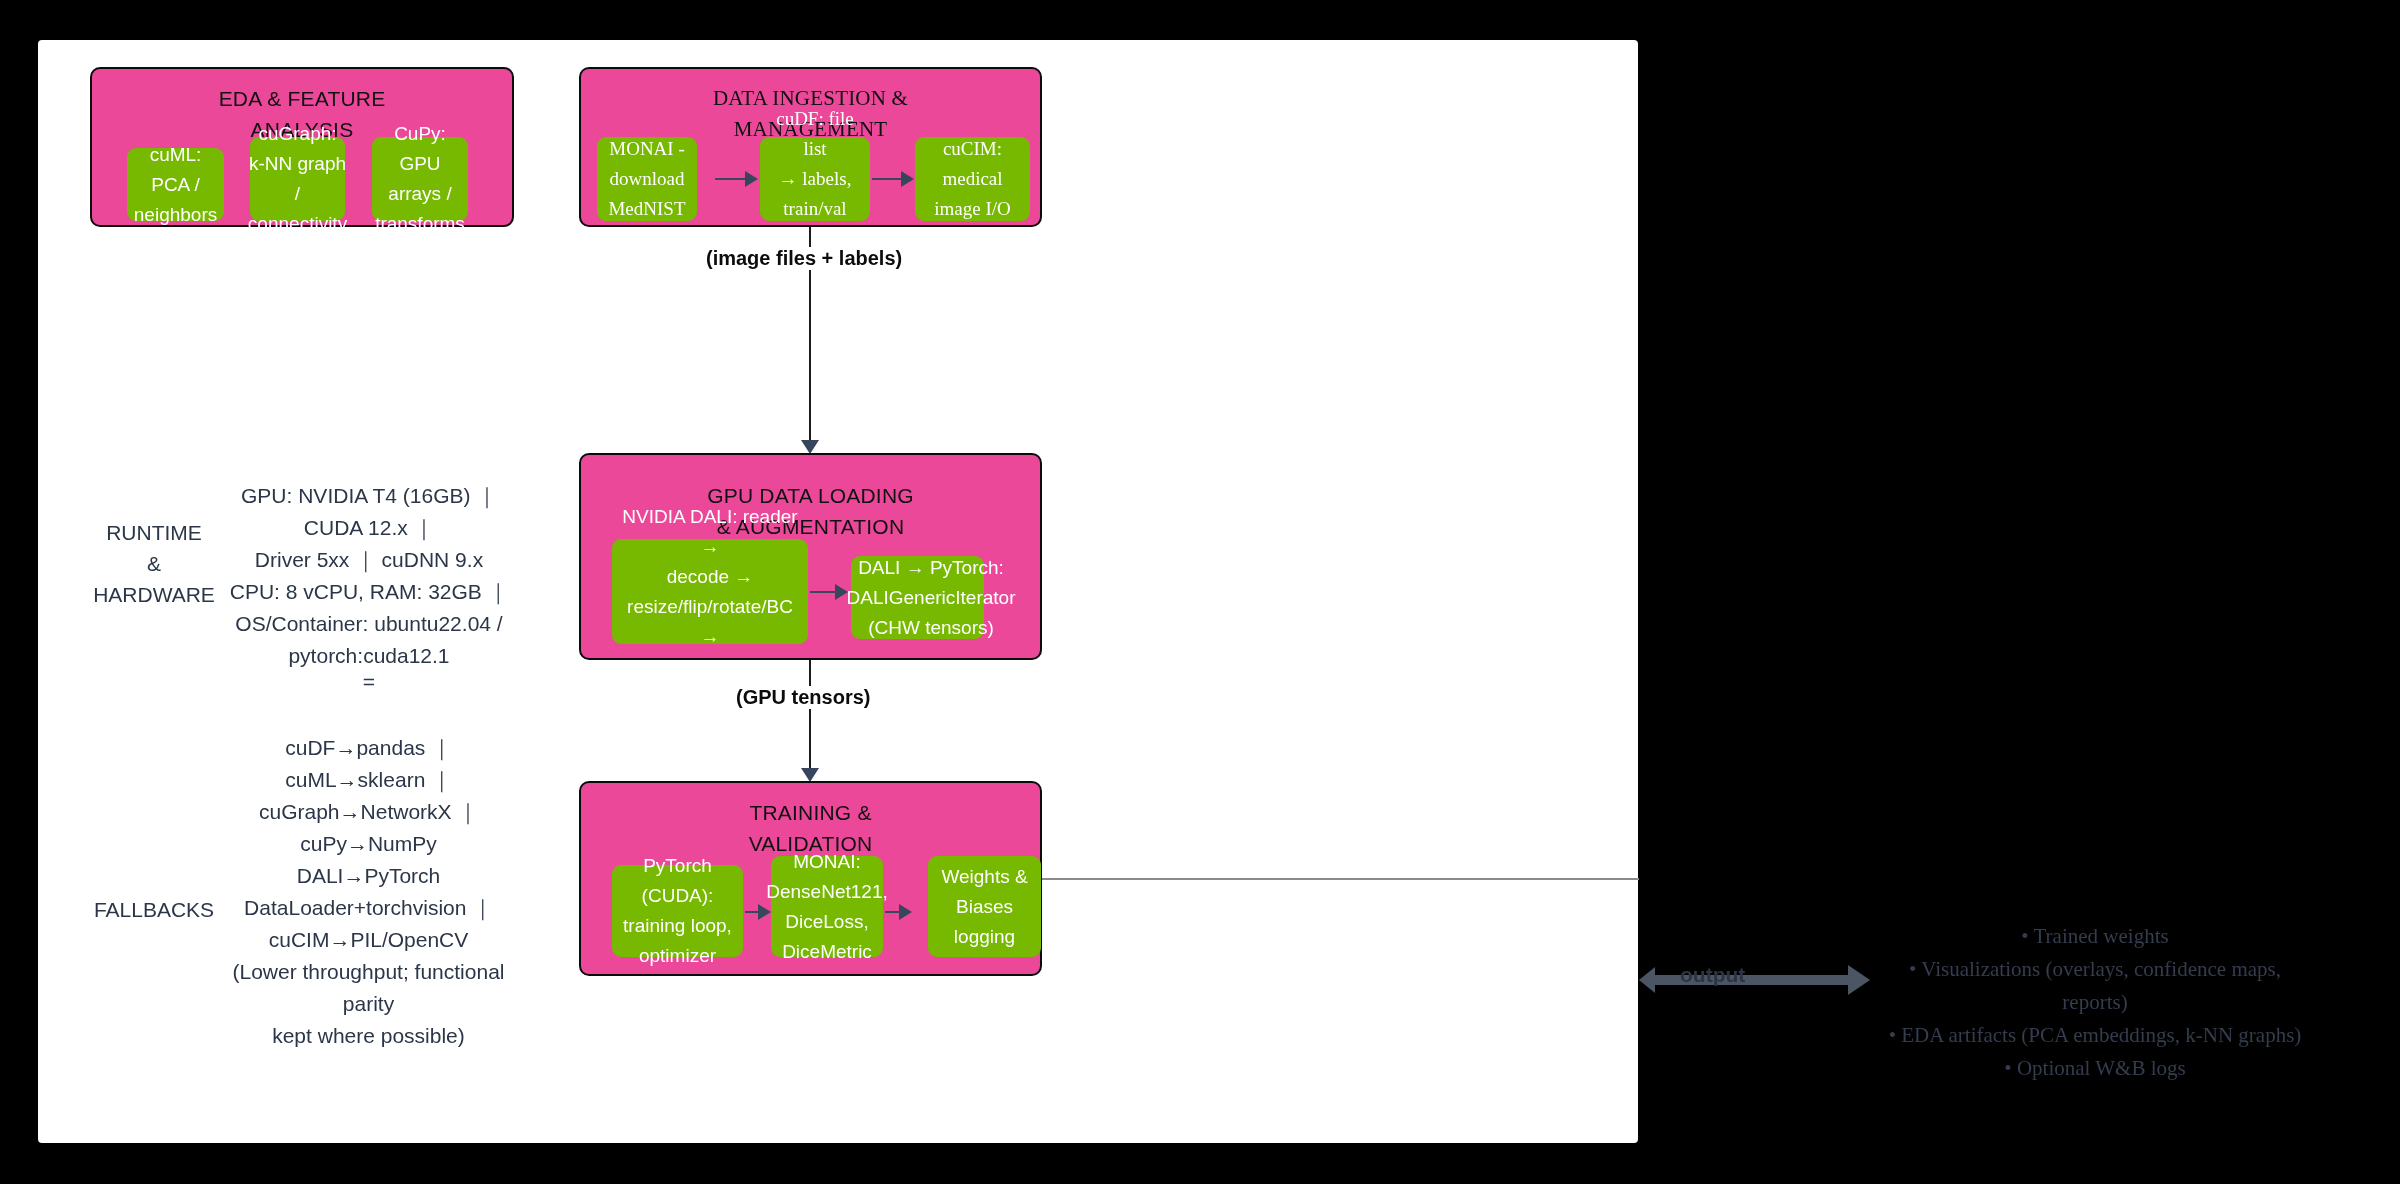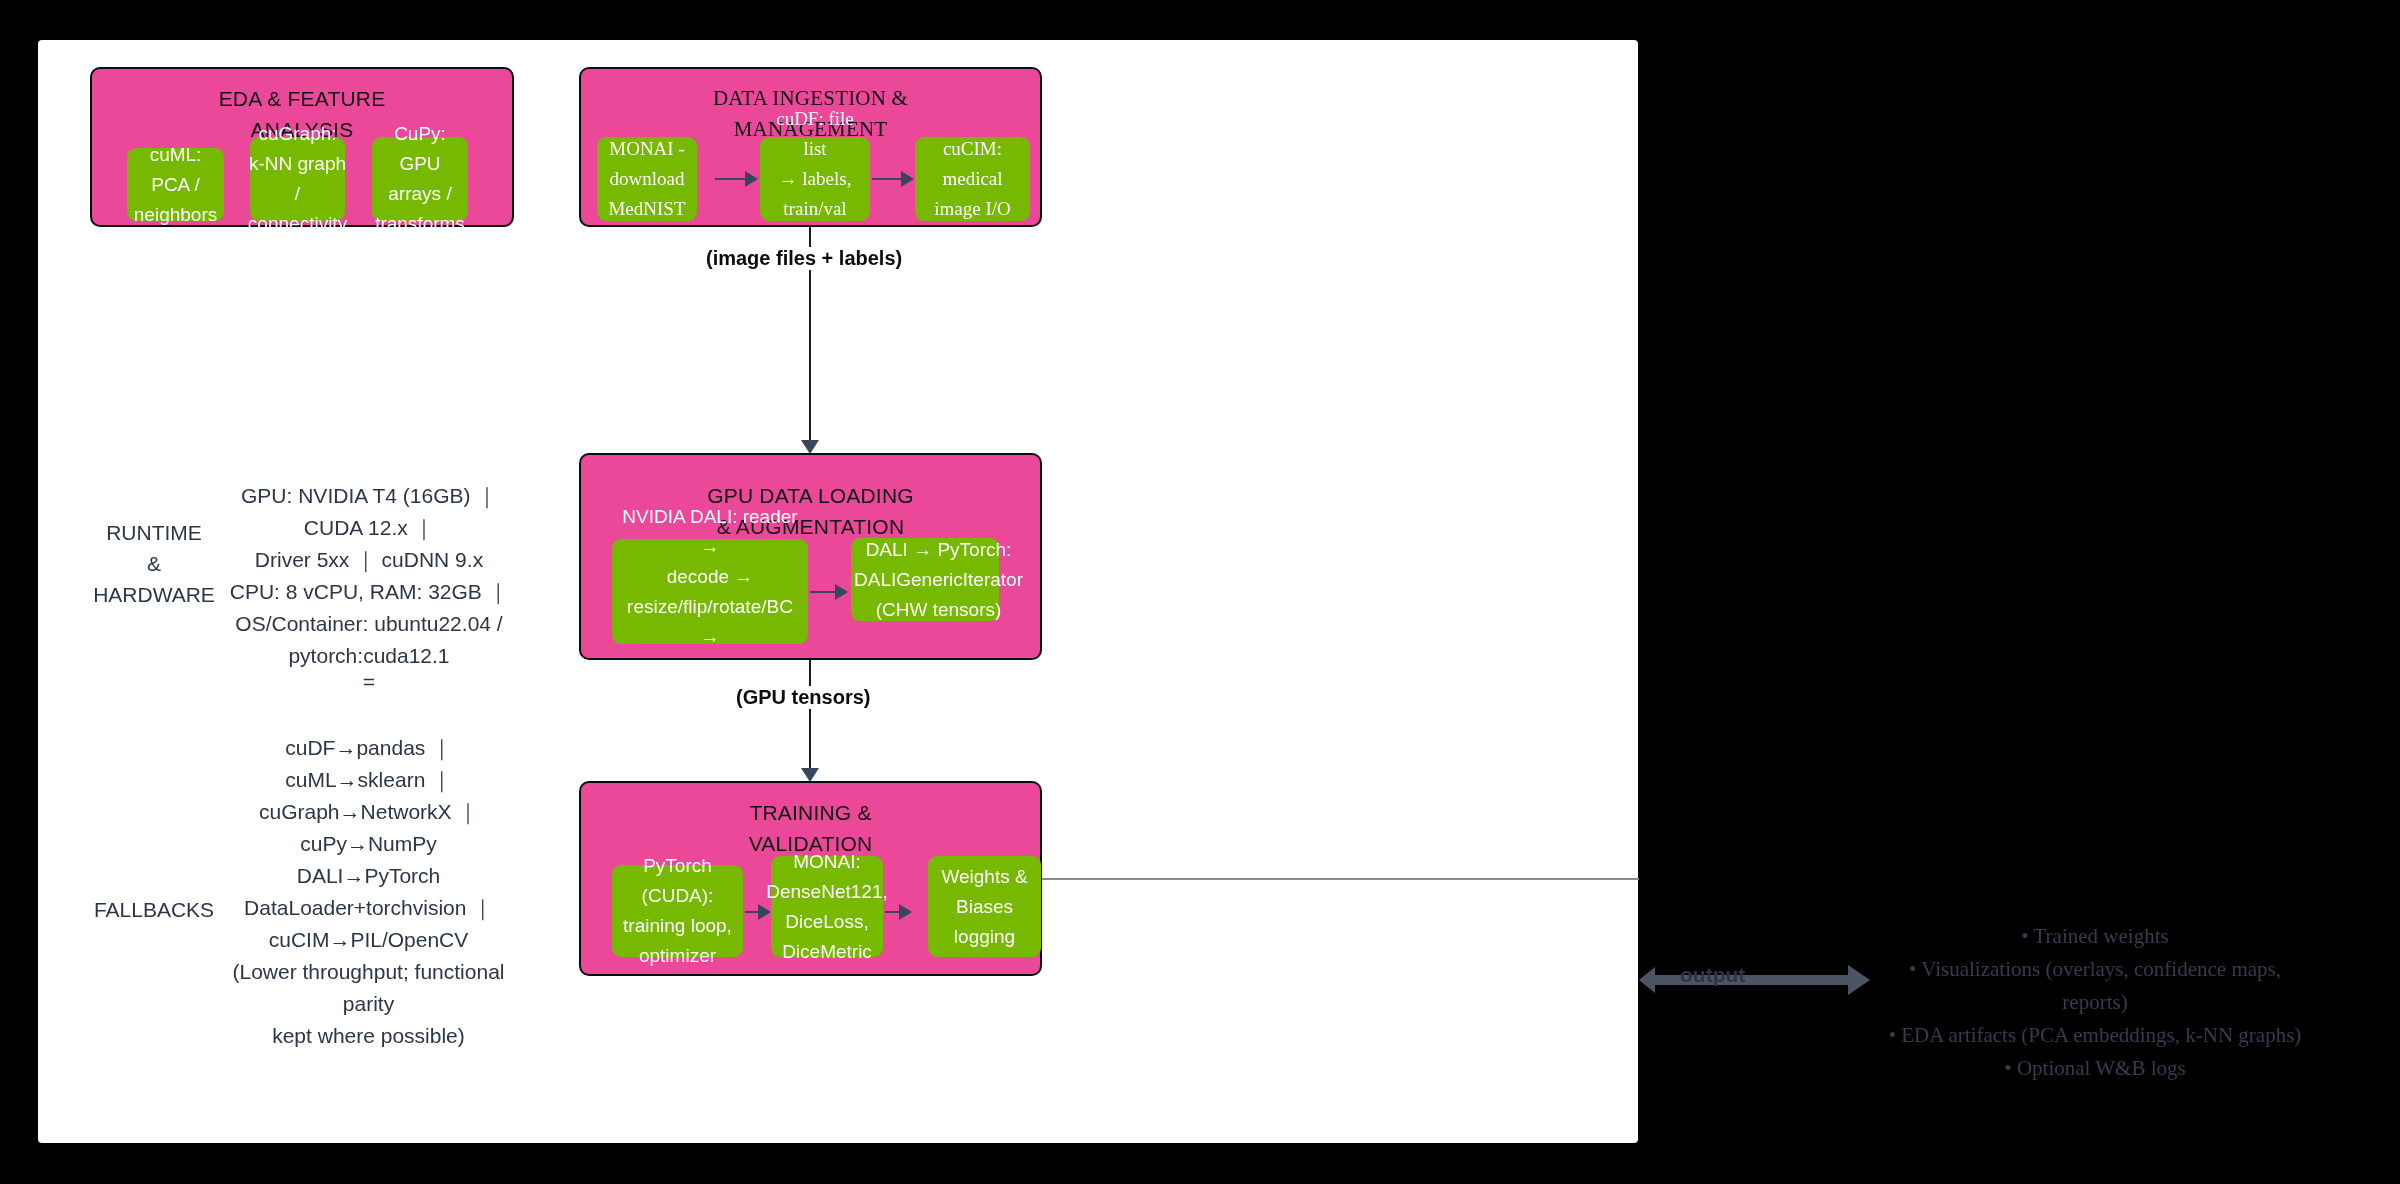--- a/index.html
+++ b/index.html
@@ -204,21 +204,21 @@
   <div class="arrow-down" style="left:763px; top:400px;"></div>
   <div class="edge-label" style="left:660px; top:207px;">(image files + labels)</div>
 
   <div class="panel" style="left:541px; top:413px; width:463px; height:207px;">
     <div class="panel-title" style="top:8px;margin-top:17px;">GPU DATA LOADING
 &amp; AUGMENTATION</div>
     <div class="node" style="left:31px; top:84px; width:196px; height:105px;">NVIDIA DALI: reader →
 decode →
 resize/flip/rotate/BC →
 normalize</div>
-    <div class="node" style="left:270px; top:83px; width:148px; height:83px;padding-left:35px;">DALI → PyTorch:
+    <div class="node" style="left:270px; top:101px; width:133px; height:83px;padding-left:35px;">DALI → PyTorch:
 DALIGenericIterator
 (CHW tensors)</div>
 
     <div class="h-line" style="left:229px; top:136px; width:27px;"></div>
     <div class="arrow-right" style="left:254px; top:129px;"></div>
   </div>
 
   <div class="v-line" style="left:771px; top:620px; width:1.6px; height:114px;"></div>
   <div class="arrow-down" style="left:763px; top:728px;"></div>
   <div class="edge-label" style="left:690px; top:646px;">(GPU tensors)</div>

